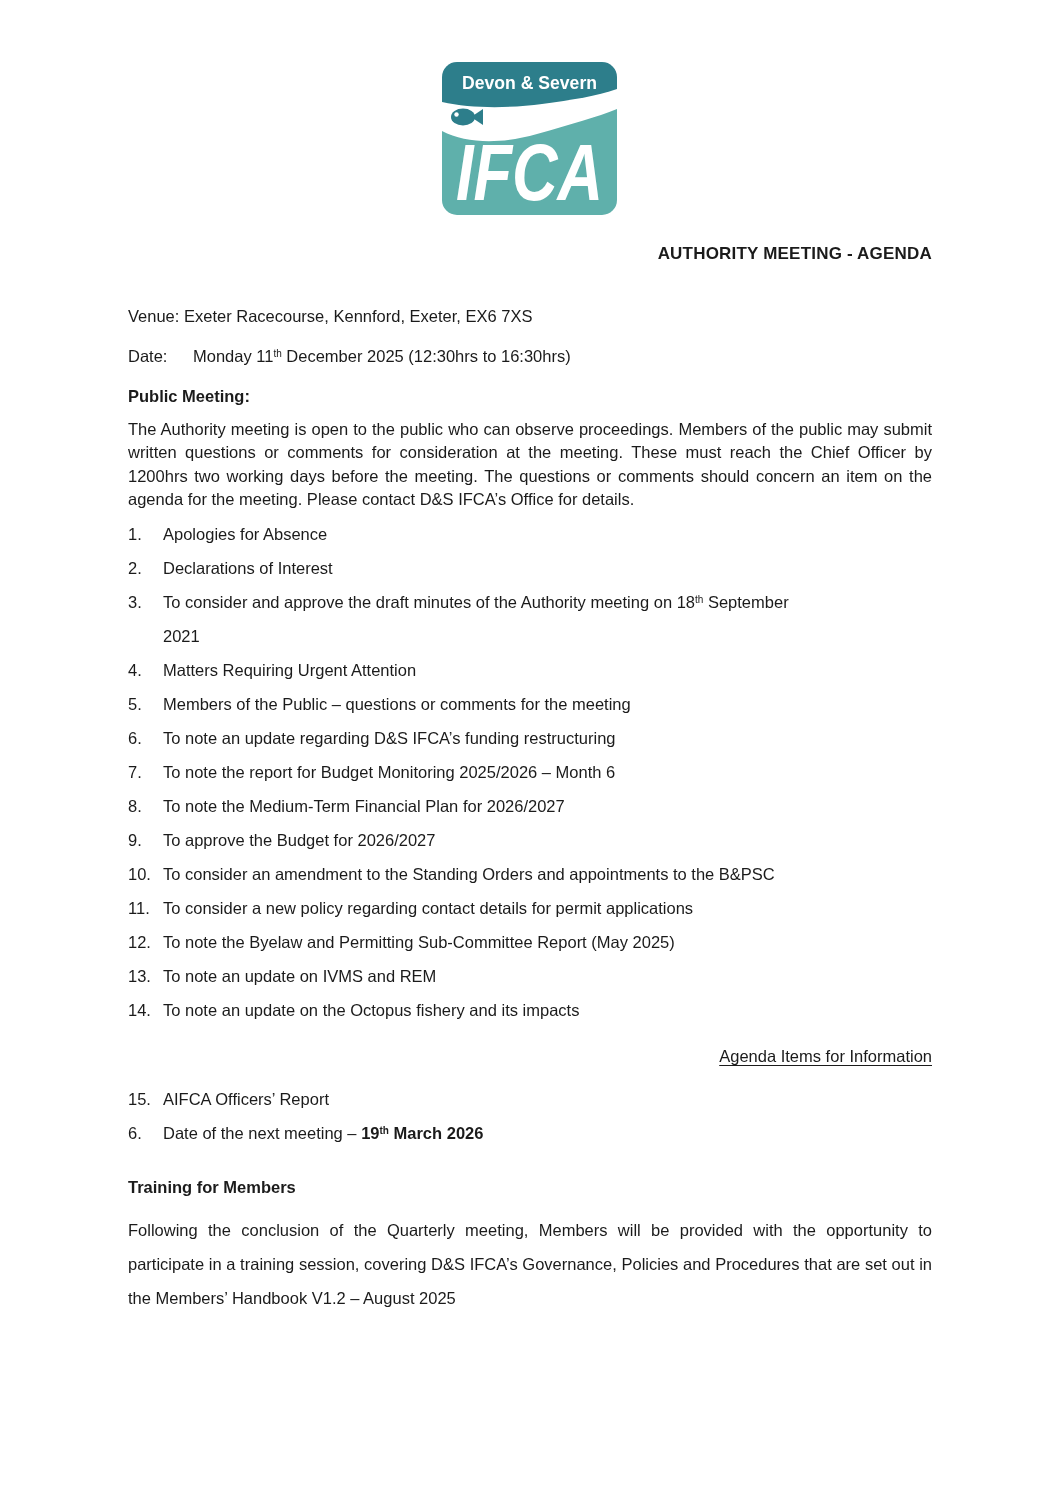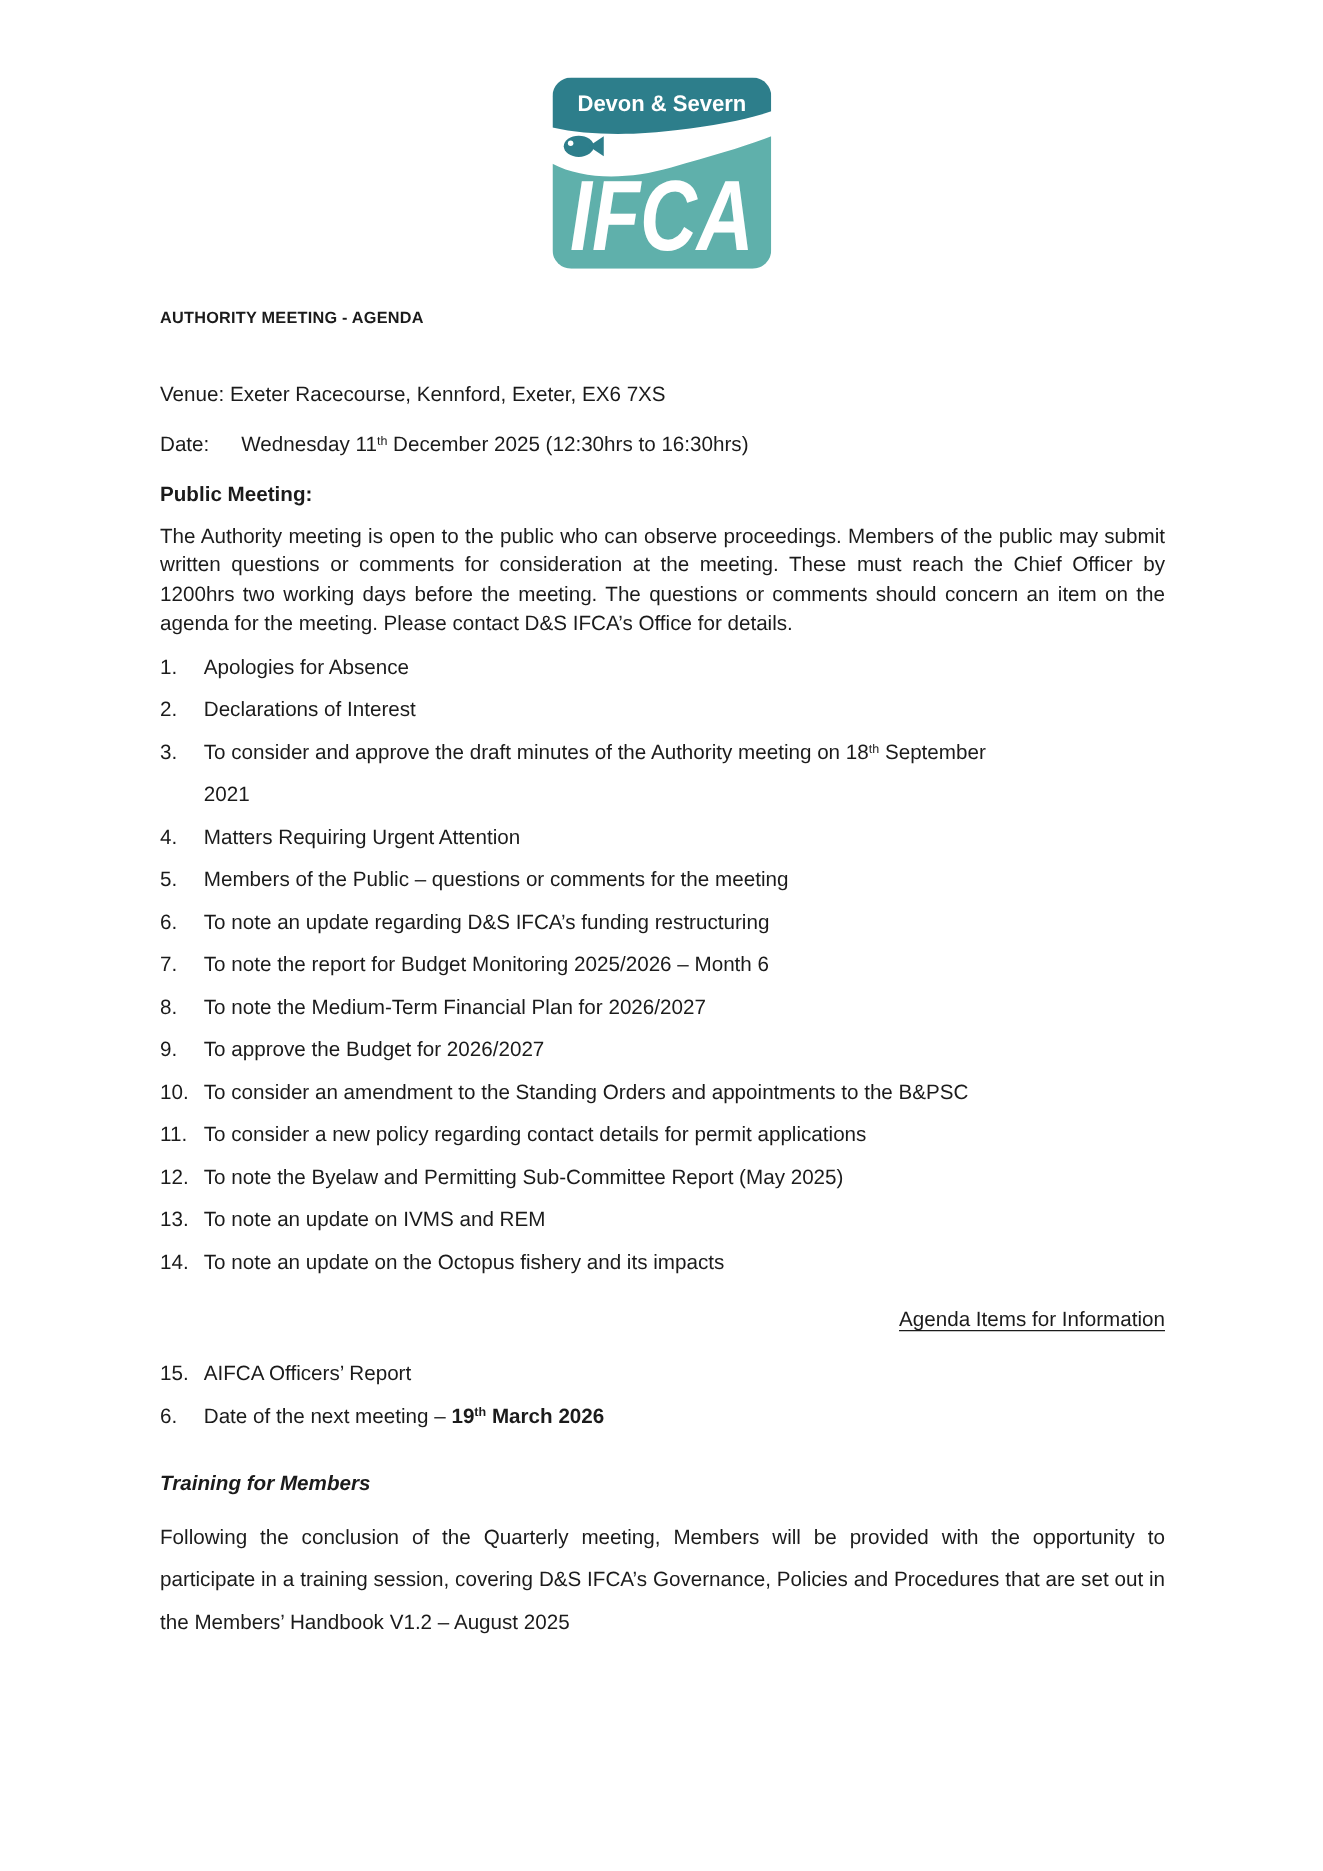--- a/index.html
+++ b/index.html
@@ -15,23 +15,23 @@
     position: relative;
     width: 1058px;
     height: 1497px;
     background: #ffffff;
     overflow: hidden;
   }
   .logo { width: 175px; height: 164px; margin: 62px auto 0; }
   .content { width: 804px; margin: 0 auto 0 128px; }
   .title {
     margin-top: 18px;
-    font-size: 13px;
+    font-size: 17px;
     font-weight: bold;
-    text-align: left;
+    text-align: right;
     letter-spacing: 0.2px;
   }
   .venue { margin-top: 44px; }
   .date { margin-top: 21px; }
   .date-label { display: inline-block; width: 65px; }
   .pm-heading { margin-top: 21px; font-weight: bold; }
   .pm-body {
     margin-top: 12px;
     text-align: justify;
     line-height: 23.3px;
@@ -39,21 +39,21 @@
   .section-heading {
     text-decoration: underline;
     text-underline-offset: 3px;
   }
   .heading-action { margin-top: 24px; }
   .heading-info { margin-top: 20px; text-align: right; }
   .agenda-list { margin-top: 6px; line-height: 34px; }
   .agenda-list.info { margin-top: 16px; }
   .agenda-item { position: relative; padding-left: 35px; }
   .agenda-item .num { position: absolute; left: 0; top: 0; }
-  .training-heading { margin-top: 28px; font-weight: bold; font-style: italic; }
+  .training-heading { margin-top: 28px; font-weight: bold; }
   .training-body {
     margin-top: 16px;
     text-align: justify;
     line-height: 34px;
   }
   sup {
     font-size: 10px;
     line-height: 0;
     vertical-align: baseline;
     position: relative;
@@ -88,21 +88,21 @@
       </g>
     </svg>
   </div>
 
   <div class="content">
 
     <h1 class="title">AUTHORITY MEETING - AGENDA</h1>
 
     <p class="venue">Venue: Exeter Racecourse, Kennford, Exeter, EX6 7XS</p>
 
-    <p class="date"><span class="date-label">Date:</span><span><span>Wednesday 11</span><sup>th</sup><span> December 2025 (12:30hrs to 16:30hrs)</span></span></p>
+    <p class="date"><span class="date-label">Date:</span><span><span>Monday 11</span><sup>th</sup><span> December 2025 (12:30hrs to 16:30hrs)</span></span></p>
 
     <p class="pm-heading">Public Meeting:</p>
 
     <p class="pm-body">The Authority meeting is open to the public who can observe proceedings. Members of the public may submit written questions or comments for consideration at the meeting. These must reach the Chief Officer by 1200hrs two working days before the meeting. The questions or comments should concern an item on the agenda for the meeting. Please contact D&amp;S IFCA’s Office for details.</p>
 
 
     <div class="agenda-list">
         <div class="agenda-item"><span class="num">1.</span><span class="itext"><span>Apologies for Absence</span></span></div>
         <div class="agenda-item"><span class="num">2.</span><span class="itext"><span>Declarations of Interest</span></span></div>
         <div class="agenda-item"><span class="num">3.</span><span class="itext"><span>To consider and approve the draft minutes of the Authority meeting on 18</span><sup>th</sup><span> September</span><br><span>2021</span></span></div>

